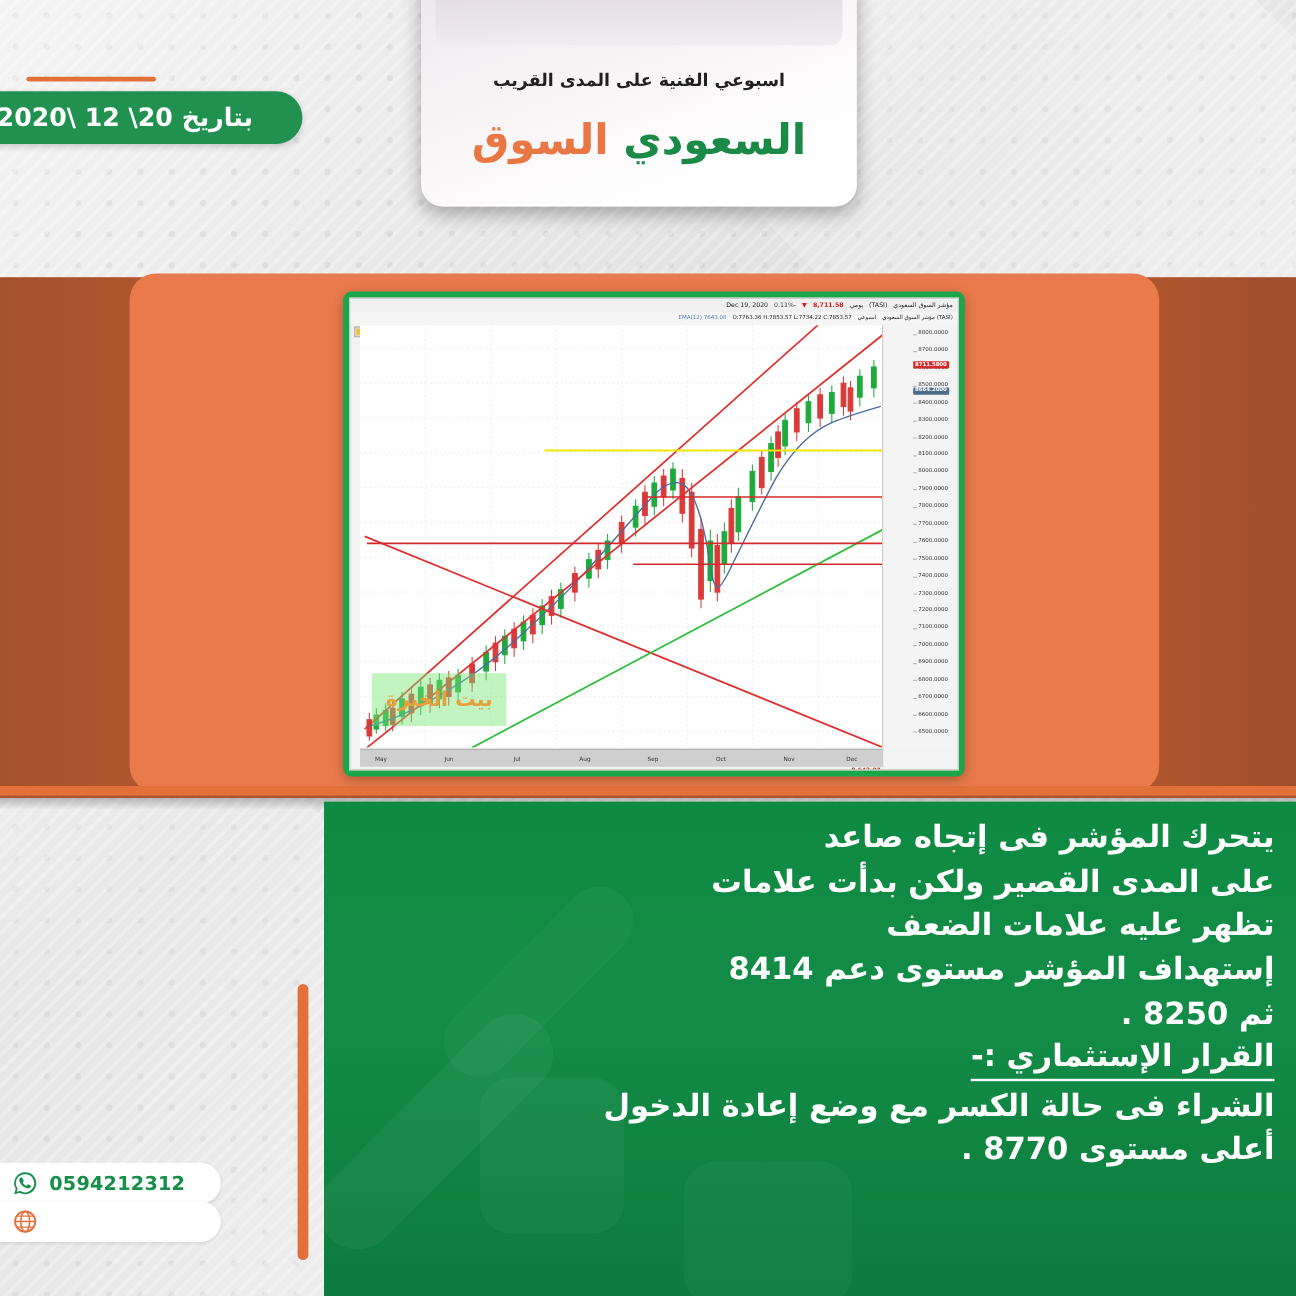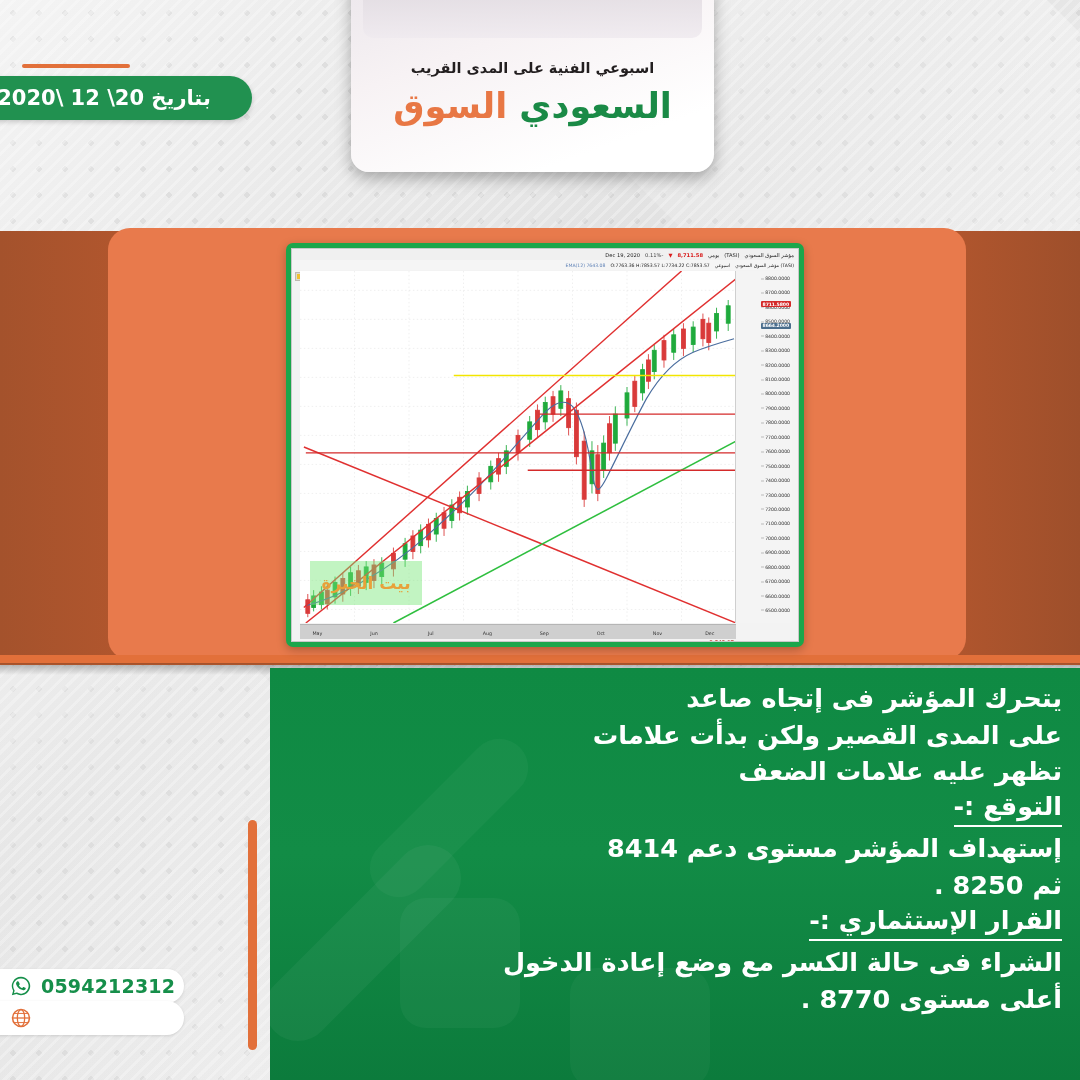--- a/index.html
+++ b/index.html
@@ -50,21 +50,21 @@
     position:absolute;left:12px;top:0;right:12px;height:58px;
     background:linear-gradient(180deg,#ddd7dd,#efeaef);
     border-radius:0 0 10px 10px;opacity:.85;
   }
   .title-sub{
     position:absolute;left:0;right:0;top:80px;text-align:center;
     direction:rtl;font-size:14.5px;font-weight:bold;color:#231f20;
     letter-spacing:.1px;
   }
   .title-main{
-    position:absolute;left:0;right:0;top:106px;text-align:center;
+    position:absolute;left:0;right:0;top:117px;text-align:center;
     direction:rtl;font-size:35px;font-weight:bold;line-height:1.18;
     white-space:nowrap;
   }
   .title-main .w1{color:#e87744;}
   .title-main .w2{color:#1a8a46;}
 
   .date-underline{
     position:absolute;left:22px;top:64px;width:108px;height:4px;
     background:#e2703a;border-radius:2px;z-index:6;
   }
@@ -204,21 +204,21 @@
 
   
   .contact{
     position:absolute;left:-24px;width:208px;height:34px;border-radius:17px;
     background:#fff;display:flex;align-items:center;gap:9px;
     padding-left:34px;box-sizing:border-box;z-index:7;
     box-shadow:0 1px 3px rgba(0,0,0,.12);
   }
   .contact.phone{top:969px;}
   .contact.site{top:1001px;}
-  .contact .txt{font-weight:bold;font-size:19px;letter-spacing:.2px;}
+  .contact .txt{font-weight:bold;font-size:16px;letter-spacing:.2px;}
   .contact.phone .txt{color:#168f4a;}
   .contact.site .txt{color:#e2703a;font-size:15px;}
   .ic{width:22px;height:22px;flex:0 0 22px;}
 
   
   .logo{
     position:absolute;left:872px;top:936px;width:196px;height:112px;
     background:#fff;border-radius:10px;z-index:7;
     box-shadow:0 4px 10px rgba(0,0,0,.22);
     overflow:hidden;
@@ -508,23 +508,20 @@
     <div class="gp-shape1"></div>
     <div class="gp-shape2"></div>
     <div class="gp-shape3"></div>
     <div class="gp-shape4"></div>
 
     <div class="gp-text">
       <div class="gp-line">يتحرك المؤشر فى إتجاه صاعد</div>
       <div class="gp-line">على المدى القصير ولكن بدأت علامات</div>
       <div class="gp-line">تظهر عليه علامات الضعف</div>
 
-      <div class="gp-headwrap">
-        <span class="gp-head">التوقع  :-</span>
-      </div>
       <div class="gp-line">إستهداف المؤشر مستوى دعم 8414</div>
       <div class="gp-line">ثم 8250 .</div>
 
       <div class="gp-headwrap">
         <span class="gp-head">القرار الإستثماري :-</span>
       </div>
       <div class="gp-line">الشراء فى حالة الكسر مع وضع إعادة الدخول</div>
       <div class="gp-line">أعلى مستوى 8770 .</div>
     </div>
   </div>

